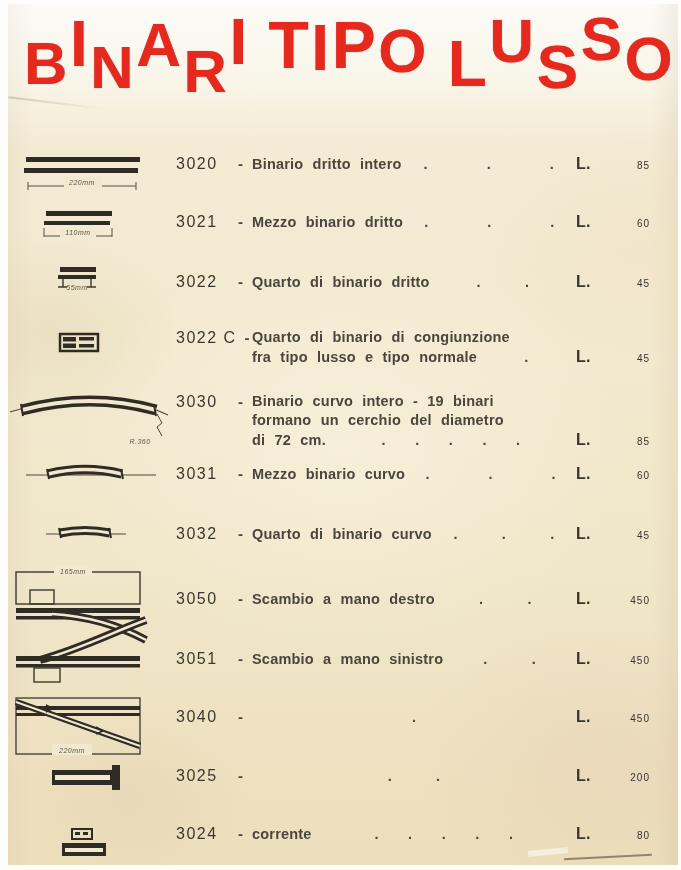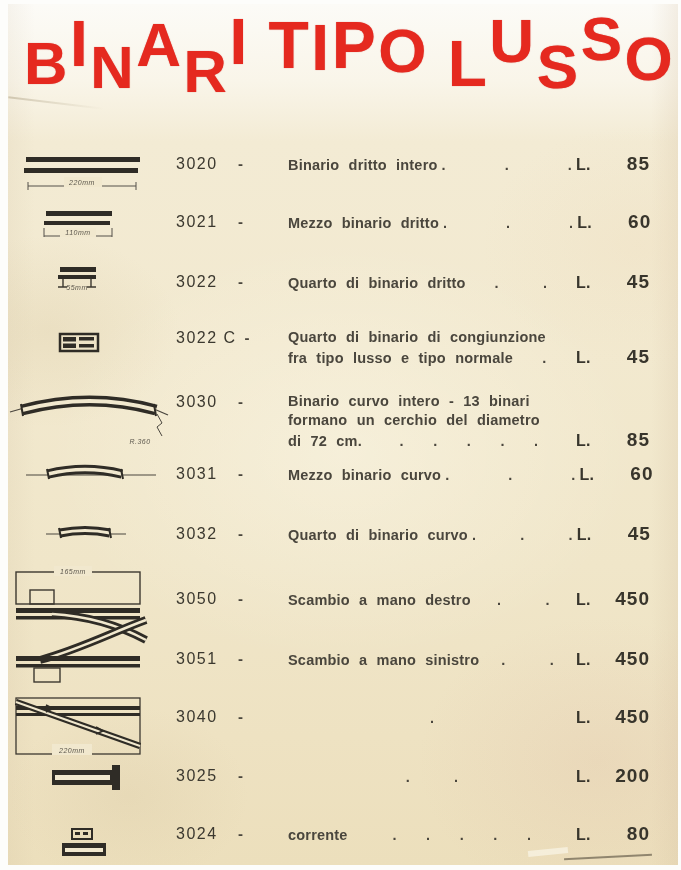--- a/index.html
+++ b/index.html
@@ -30,26 +30,26 @@
   .tspace{display:block;width:16px;}
 
   
   .row{position:absolute;left:0;width:681px;}
   .tb{position:absolute;left:168px;width:474px;display:flex;align-items:flex-start;}
   .code-col{flex:0 0 76px;display:flex;white-space:nowrap;}
   .code{min-width:54px;font-size:16px;font-weight:normal;color:#3b382f;letter-spacing:1.5px;line-height:19px;}
   .sep{margin-left:8px;font-size:15px;font-weight:bold;color:#4a463d;line-height:19px;}
   .desc-col{flex:1;font-size:14.5px;font-weight:bold;color:#4a463d;
       letter-spacing:.2px;word-spacing:5px;line-height:19px;}
-  .dline{display:block;margin-left:36px;}
+  .dline{display:block;}
   .fline{display:flex;align-items:baseline;}
   .dtext{white-space:nowrap;}
   .dots{flex:1;text-align:center;white-space:nowrap;overflow:hidden;padding:0 4px;color:#4a463d;}
   .lire{flex:0 0 30px;font-size:16px;font-weight:bold;color:#38352c;}
-  .price{flex:0 0 44px;text-align:right;font-size:19px;font-weight:bold;color:#38352c;letter-spacing:1px;}
+  .price{flex:0 0 44px;text-align:right;font-size:10px;font-weight:normal;color:#38352c;letter-spacing:1px;}
 
   .fig{position:absolute;left:0;width:165px;}
   .fig svg{display:block;}
   .dim{font-size:7px;font-style:italic;fill:#5b564c;letter-spacing:.5px;font-family:"Liberation Sans",sans-serif;}
 </style>
 </head>
 <body>
 
 <div id="page">
   <div id="paper">
@@ -190,21 +190,21 @@
           <path d="M149,32 l5,9 l-5,4 l5,9" stroke="#4a463e" stroke-width="1" fill="none"></path>
           <text x="132" y="62" text-anchor="middle" class="dim">R.360</text>
         </svg>
       </div>
       <div class="tb">
         <div class="code-col">
             <span class="code">3030</span>
             <span class="sep">-</span>
           </div>
         <div class="desc-col">
-          <div class="dline">Binario curvo intero - 13 binari</div>
+          <div class="dline">Binario curvo intero - 19 binari</div>
           <div class="dline">formano un cerchio del diametro</div>
           <div class="dline fline">
             <span class="dtext">di 72 cm.</span>
             <span class="dots">.  .  .  .  .</span>
             <span class="lire">L.</span>
             <span class="price">85</span>
           </div>
         </div>
       </div>
     </div>

